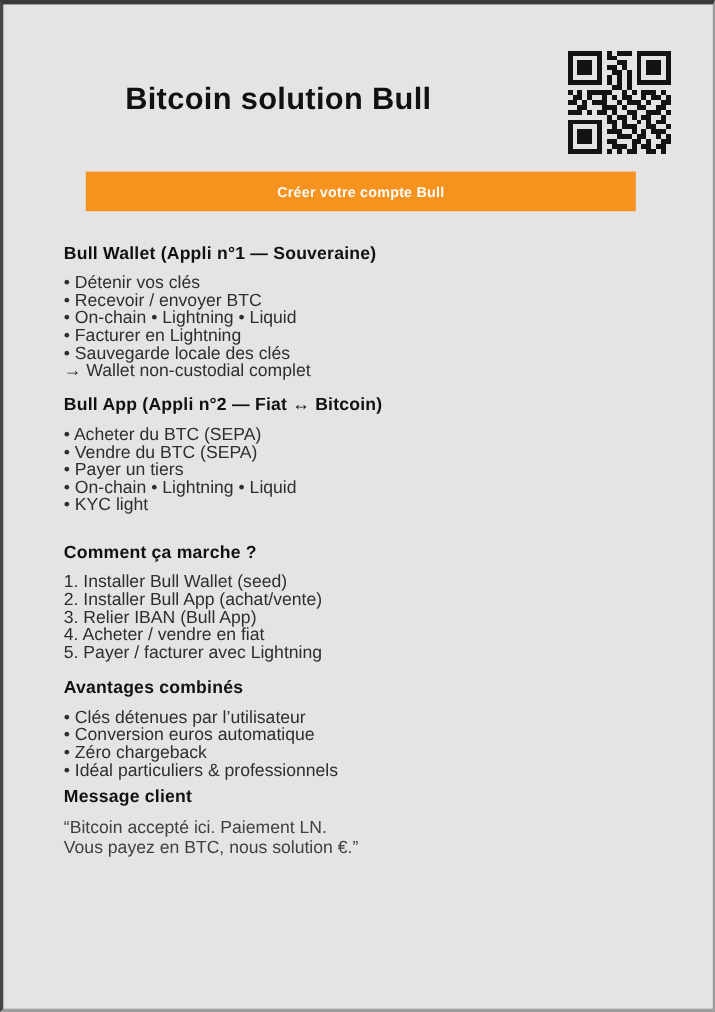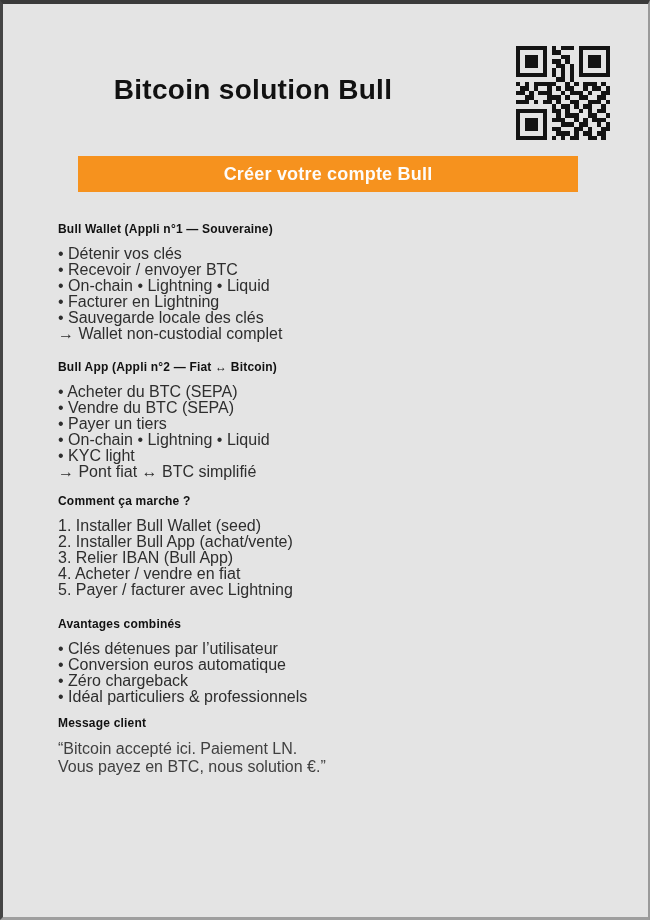--- a/index.html
+++ b/index.html
@@ -43,37 +43,37 @@
   .qr-box svg { display: block; }
   .cta-button {
     position: absolute;
     left: 75px; top: 152px;
     width: 500px; height: 36px;
     background: var(--accent);
     border: none;
     color: #fdfcfa;
     font-family: inherit;
     font-weight: bold;
-    font-size: 18px;
+    font-size: 13px;
     letter-spacing: 0.2px;
     display: flex;
     align-items: center;
     justify-content: center;
     cursor: pointer;
     padding: 0;
   }
   .sections { position: absolute; left: 55px; top: 0; width: 560px; height: 100%; }
   .section { position: absolute; left: 0; width: 560px; }
   .section[data-idx="0"] { top: 218px; }
   .section[data-idx="1"] { top: 356px; }
   .section[data-idx="2"] { top: 490px; }
   .section[data-idx="3"] { top: 613px; }
   .section[data-idx="4"] { top: 712px; }
   .section .heading {
-    font-size: 12px;
+    font-size: 16px;
     font-weight: bold;
     color: var(--ink);
     margin: 0 0 10px 0;
     letter-spacing: 0.2px;
   }
   .section .line {
     font-size: 16px;
     line-height: 16px;
     color: var(--body-text);
   }
@@ -348,21 +348,20 @@
         </div>
   </div>
       <div class="section" data-idx="1">
     <h2 class="heading">Bull App (Appli n°2 — Fiat ↔ Bitcoin)</h2>
     <div class="list">
           <div class="line">• Acheter du BTC (SEPA)</div>
           <div class="line">• Vendre du BTC (SEPA)</div>
           <div class="line">• Payer un tiers</div>
           <div class="line">• On-chain • Lightning • Liquid</div>
           <div class="line">• KYC light</div>
-          <div class="line">→ Pont fiat ↔ BTC simplifié</div>
         </div>
   </div>
       <div class="section" data-idx="2">
     <h2 class="heading">Comment ça marche ?</h2>
     <div class="list">
           <div class="line">1. Installer Bull Wallet (seed)</div>
           <div class="line">2. Installer Bull App (achat/vente)</div>
           <div class="line">3. Relier IBAN (Bull App)</div>
           <div class="line">4. Acheter / vendre en fiat</div>
           <div class="line">5. Payer / facturer avec Lightning</div>

